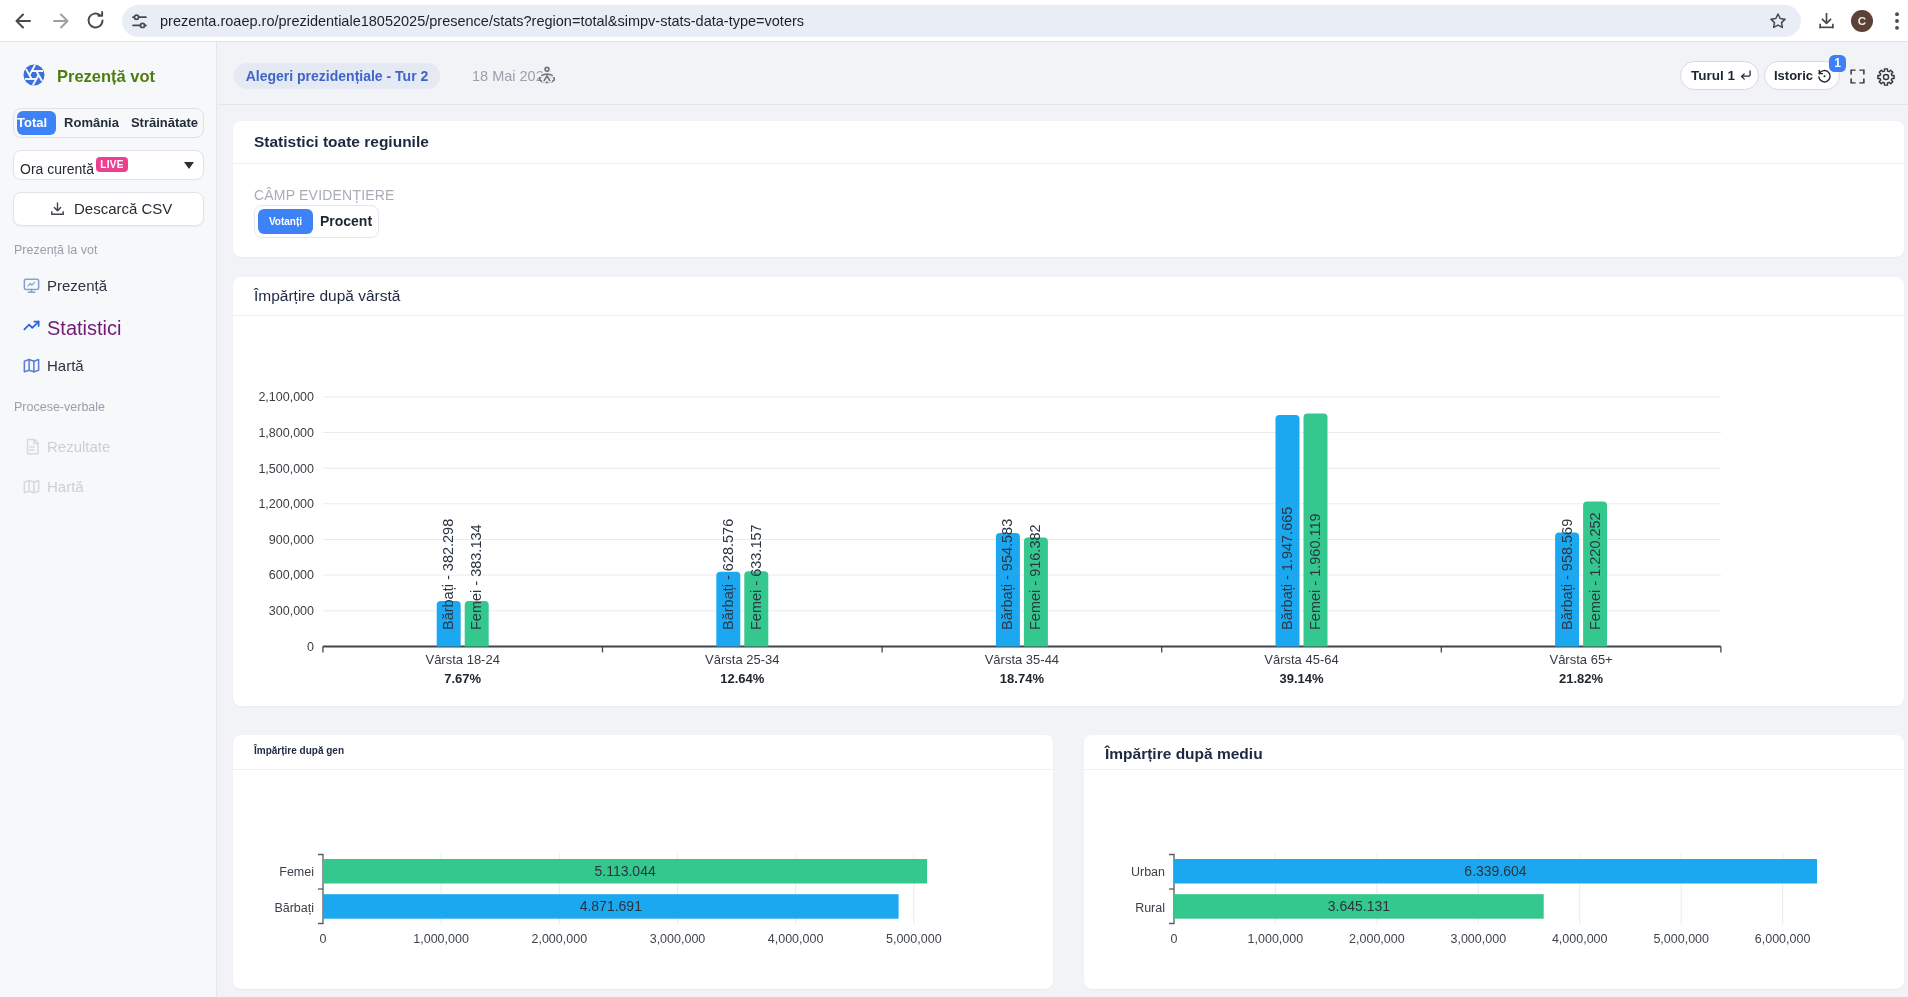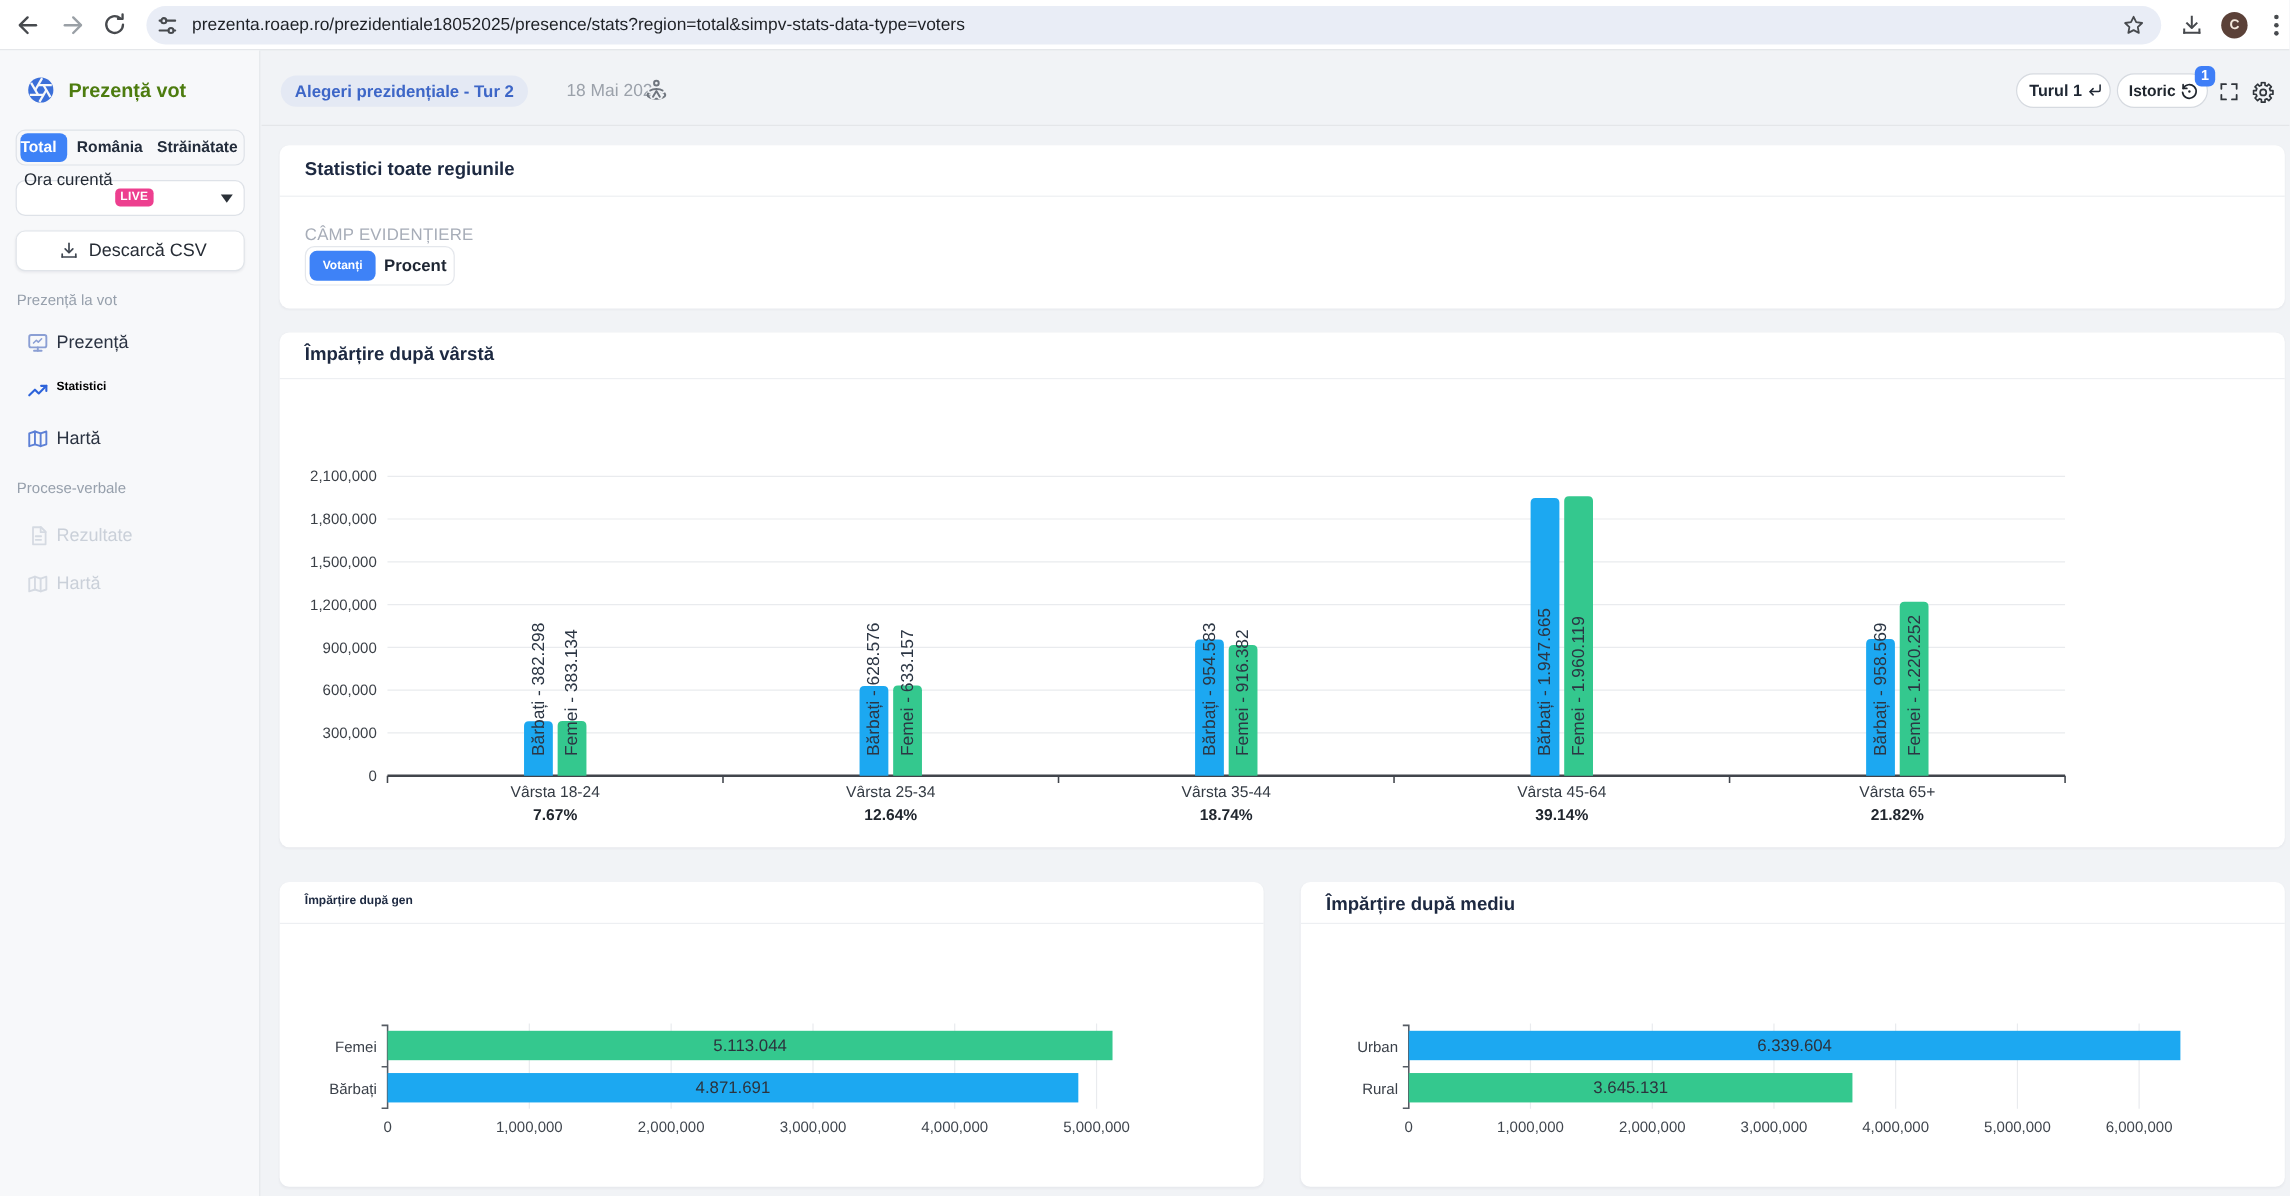--- a/index.html
+++ b/index.html
@@ -60,21 +60,21 @@
   <line x1="14.31" y1="16" x2="2.83" y2="16"></line>
   <line x1="16.62" y1="12" x2="10.88" y2="21.94"></line>
  </g>
 </svg>
 <div class="abs" style="left:57px;top:67px;font-size:16.5px;font-weight:700;color:#4d7c0f;">Prezență vot</div>
 <div class="abs" style="left:13px;top:108px;width:191px;height:30px;border:1px solid #dee2e8;border-radius:8px;"></div>
 <div class="abs" style="left:17px;top:111px;width:39px;height:24px;background:#3e82f7;border-radius:6px;color:#ffffff;font-size:13px;font-weight:600;text-align:left;line-height:24px;">Total</div>
 <div class="abs" style="left:63px;top:111px;width:57px;height:24px;color:#232c3b;font-size:13px;font-weight:600;text-align:center;line-height:24px;">România</div>
 <div class="abs" style="left:129px;top:111px;width:71px;height:24px;color:#232c3b;font-size:13px;font-weight:600;text-align:center;line-height:24px;">Străinătate</div>
 <div class="abs" style="left:13px;top:150px;width:191px;height:30px;border:1px solid #dee2e8;border-radius:8px;background:#ffffff;"></div>
-<div class="abs" style="left:20px;top:134px;height:30px;line-height:30px;font-size:14px;color:#242b35;">Ora curentă</div>
+<div class="abs" style="left:20px;top:154px;height:30px;line-height:30px;font-size:14px;color:#242b35;">Ora curentă</div>
 <div class="abs" style="left:96px;top:157px;width:32px;height:15px;background:#ed3f8f;border-radius:4px;color:#ffffff;font-size:10px;font-weight:700;text-align:center;line-height:15px;letter-spacing:0.3px;">LIVE</div>
 <div class="abs" style="left:184px;top:162px;width:0;height:0;border-left:5.5px solid transparent;border-right:5.5px solid transparent;border-top:7px solid #2b3138;"></div>
 <div class="abs" style="left:13px;top:192px;width:191px;height:34px;background:#ffffff;border:1px solid #e0e4e9;border-radius:8px;box-shadow:0 1px 2px rgba(16,24,40,.05);"></div>
 <svg class="abs" style="left:49px;top:200px" width="17" height="17" viewBox="0 0 24 24" fill="none" stroke="#3f4650" stroke-width="2" stroke-linecap="round" stroke-linejoin="round">
  <path d="M12 4 v10"></path>
     <path d="M7.5 10.5 l4.5 4.5 4.5 -4.5"></path>
     <path d="M4 20 h16"></path>
     <path d="M4 16.5 v3.5"></path>
     <path d="M20 16.5 v3.5"></path>
 </svg>
@@ -84,21 +84,21 @@
  <rect x="3" y="4" width="18" height="13" rx="2"></rect>
     <path d="M12 17 v3.5"></path>
     <path d="M8 20.5 h8"></path>
  <path d="M7.5 12.5 l3 -3 2 2 3.5 -3.5" stroke-width="1.6"></path>
 </svg>
 <div class="abs" style="left:47px;top:277px;font-size:15px;font-weight:500;color:#2b3342;">Prezență</div>
 <svg class="abs" style="left:22px;top:316px" width="19" height="19" viewBox="0 0 24 24" fill="none" stroke="#2d63da" stroke-width="2.2" stroke-linecap="round" stroke-linejoin="round">
  <path d="M3 17 l6 -6 4 4 8 -8"></path>
     <path d="M15.5 7 H21 V12.5"></path>
 </svg>
-<div class="abs" style="left:47px;top:317px;font-size:10px;font-weight:700;color:#000000;">Statistici</div>
+<div class="abs" style="left:47px;top:317px;font-size:20px;font-weight:400;color:#701a75;">Statistici</div>
 <svg class="abs" style="left:22px;top:356px" width="19" height="19" viewBox="0 0 24 24" fill="none" stroke="#5d80d6" stroke-width="2" stroke-linecap="round" stroke-linejoin="round">
  <path d="M9 4.5 L3 6.5 V20 L9 18 L15 20 L21 18 V4.5 L15 6.5 Z"></path>
     <path d="M9 4.5 V18"></path>
     <path d="M15 6.5 V20"></path>
 </svg>
 <div class="abs" style="left:47px;top:357px;font-size:15px;font-weight:500;color:#2b3342;">Hartă</div>
 <div class="abs" style="left:14px;top:400px;font-size:12.5px;color:#97a0ac;">Procese-verbale</div>
 <svg class="abs" style="left:23px;top:437px" width="18" height="19" viewBox="0 0 24 24" fill="none" stroke="#d5dae2" stroke-width="2" stroke-linecap="round" stroke-linejoin="round">
  <path d="M6 2.5 h9 l5 5 V21.5 H6 Z"></path>
     <path d="M14.5 2.5 V8 H20"></path>
@@ -156,21 +156,21 @@
 
 <div class="abs" style="left:233px;top:121px;width:1671px;height:136px;background:#fff;border-radius:8px;box-shadow:0 1px 2px rgba(16,24,40,.04);"></div>
 <div class="abs" style="left:254px;top:133px;font-size:15.5px;font-weight:700;color:#1d2941;">Statistici toate regiunile</div>
 <div class="abs" style="left:233px;top:163px;width:1671px;height:1px;background:#edeff2;"></div>
 <div class="abs" style="left:254px;top:187px;font-size:14px;color:#a7adb8;letter-spacing:0.2px;">CÂMP EVIDENȚIERE</div>
 <div class="abs" style="left:254px;top:205px;width:125px;height:33px;background:#fff;border:1px solid #e4e7ec;border-radius:8px;"></div>
 <div class="abs" style="left:258px;top:209px;width:55px;height:25px;background:#3e82f7;border-radius:6px;color:#fff;font-size:10px;font-weight:600;text-align:center;line-height:25px;">Votanți</div>
 <div class="abs" style="left:317px;top:209px;width:58px;height:25px;color:#1e2633;font-size:14px;font-weight:600;text-align:center;line-height:25px;">Procent</div>
 
 <div class="abs" style="left:233px;top:277px;width:1671px;height:429px;background:#fff;border-radius:8px;box-shadow:0 1px 2px rgba(16,24,40,.04);"></div>
-<div class="abs" style="left:254px;top:287px;font-size:15.5px;font-weight:700;color:#1d2941;">Împărțire după vârstă</div>
+<div class="abs" style="left:254px;top:287px;font-size:15.5px;font-weight:400;color:#1d2941;">Împărțire după vârstă</div>
 <div class="abs" style="left:233px;top:315px;width:1671px;height:1px;background:#edeff2;"></div>
 <svg class="abs" style="left:233px;top:315px" width="1671" height="391" viewBox="233 315 1671 391" font-family="Liberation Sans, sans-serif">
     <line x1="322.9" y1="610.8" x2="1720.9" y2="610.8" stroke="#e9ebee" stroke-width="1"></line>
     <line x1="322.9" y1="575.1" x2="1720.9" y2="575.1" stroke="#e9ebee" stroke-width="1"></line>
     <line x1="322.9" y1="539.5" x2="1720.9" y2="539.5" stroke="#e9ebee" stroke-width="1"></line>
     <line x1="322.9" y1="503.8" x2="1720.9" y2="503.8" stroke="#e9ebee" stroke-width="1"></line>
     <line x1="322.9" y1="468.2" x2="1720.9" y2="468.2" stroke="#e9ebee" stroke-width="1"></line>
     <line x1="322.9" y1="432.5" x2="1720.9" y2="432.5" stroke="#e9ebee" stroke-width="1"></line>
     <line x1="322.9" y1="396.9" x2="1720.9" y2="396.9" stroke="#e9ebee" stroke-width="1"></line>
     <text x="314" y="650.7" text-anchor="end" font-size="12.5" fill="#3a3f46">0</text>

